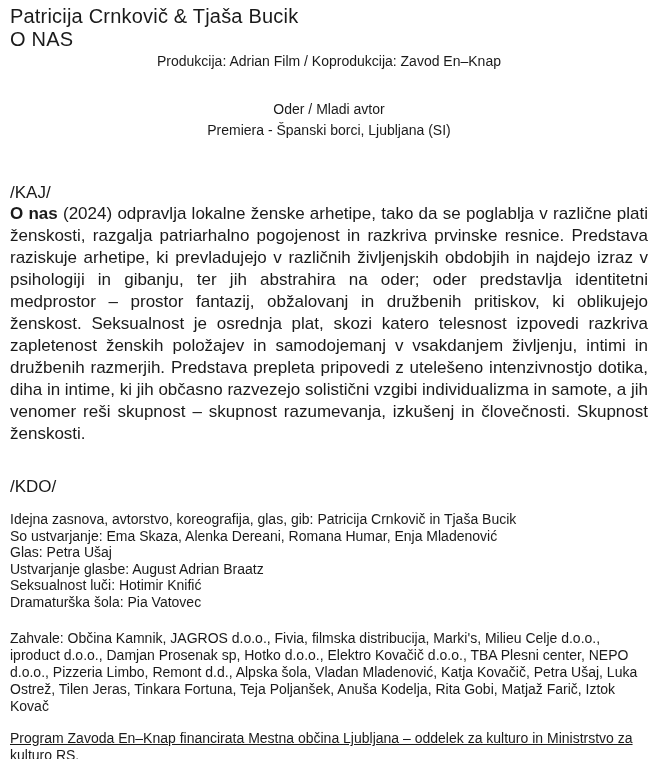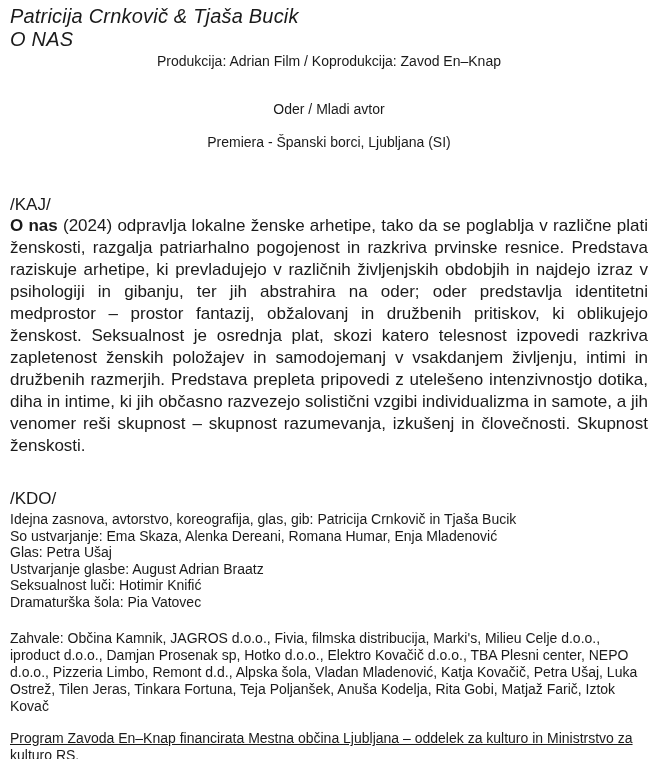--- a/index.html
+++ b/index.html
@@ -15,52 +15,51 @@
     font-family: "Liberation Sans", sans-serif;
     color: #1a1a1a;
     overflow: hidden;
   }
   .authors, .show-title {
     font-size: 20px;
     line-height: 23px;
     font-weight: 400;
     margin: 0;
     letter-spacing: 0.2px;
-    font-style: italic;
   }
   .meta-line {
     font-size: 14px;
     line-height: 17px;
     margin: 0;
     text-align: center;
   }
   .production { margin-top: 2px; }
   .category { margin-top: 31px; }
-  .premiere { margin-top: 16px; }
+  .premiere { margin-top: 4px; }
   .section-heading {
     font-size: 17px;
     line-height: 20px;
     font-weight: 400;
     margin: 0;
   }
   .kaj-heading { margin-top: 44px; }
   .kaj-paragraph {
     margin: 0;
     font-size: 17px;
     line-height: 22px;
     text-align: justify;
   }
   .kaj-lead { font-weight: 700; }
   .kdo-heading { margin-top: 32px; }
   .credit-line {
     font-size: 14px;
     line-height: 16.5px;
     margin: 0;
   }
-  .credits { margin-top: 2px; }
+  .credits { margin-top: 14px; }
   .thanks {
     margin: 20px 0 0 0;
     font-size: 14px;
     line-height: 17px;
   }
   .funding {
     margin: 15px 0 0 0;
     font-size: 14px;
     line-height: 17px;
     text-decoration: underline;

